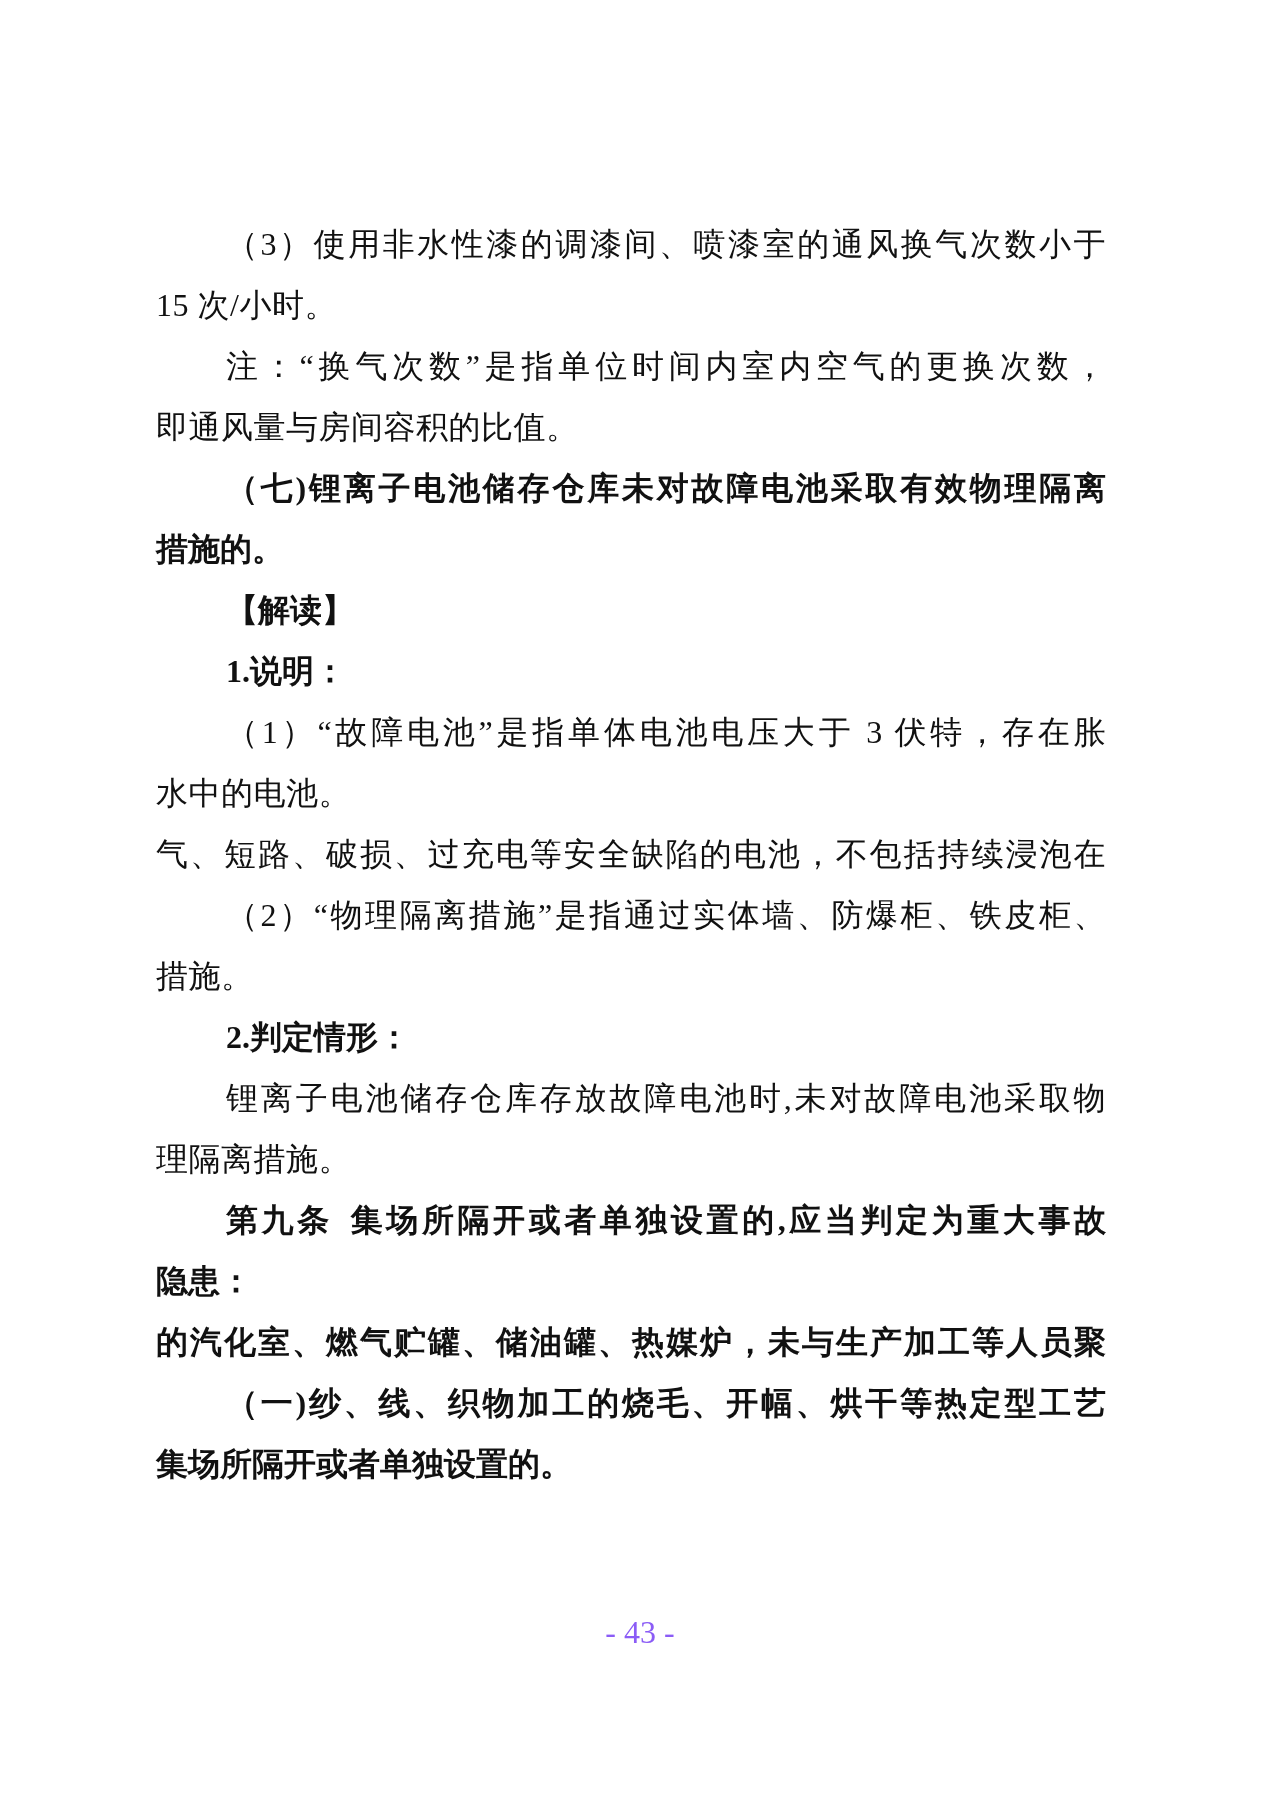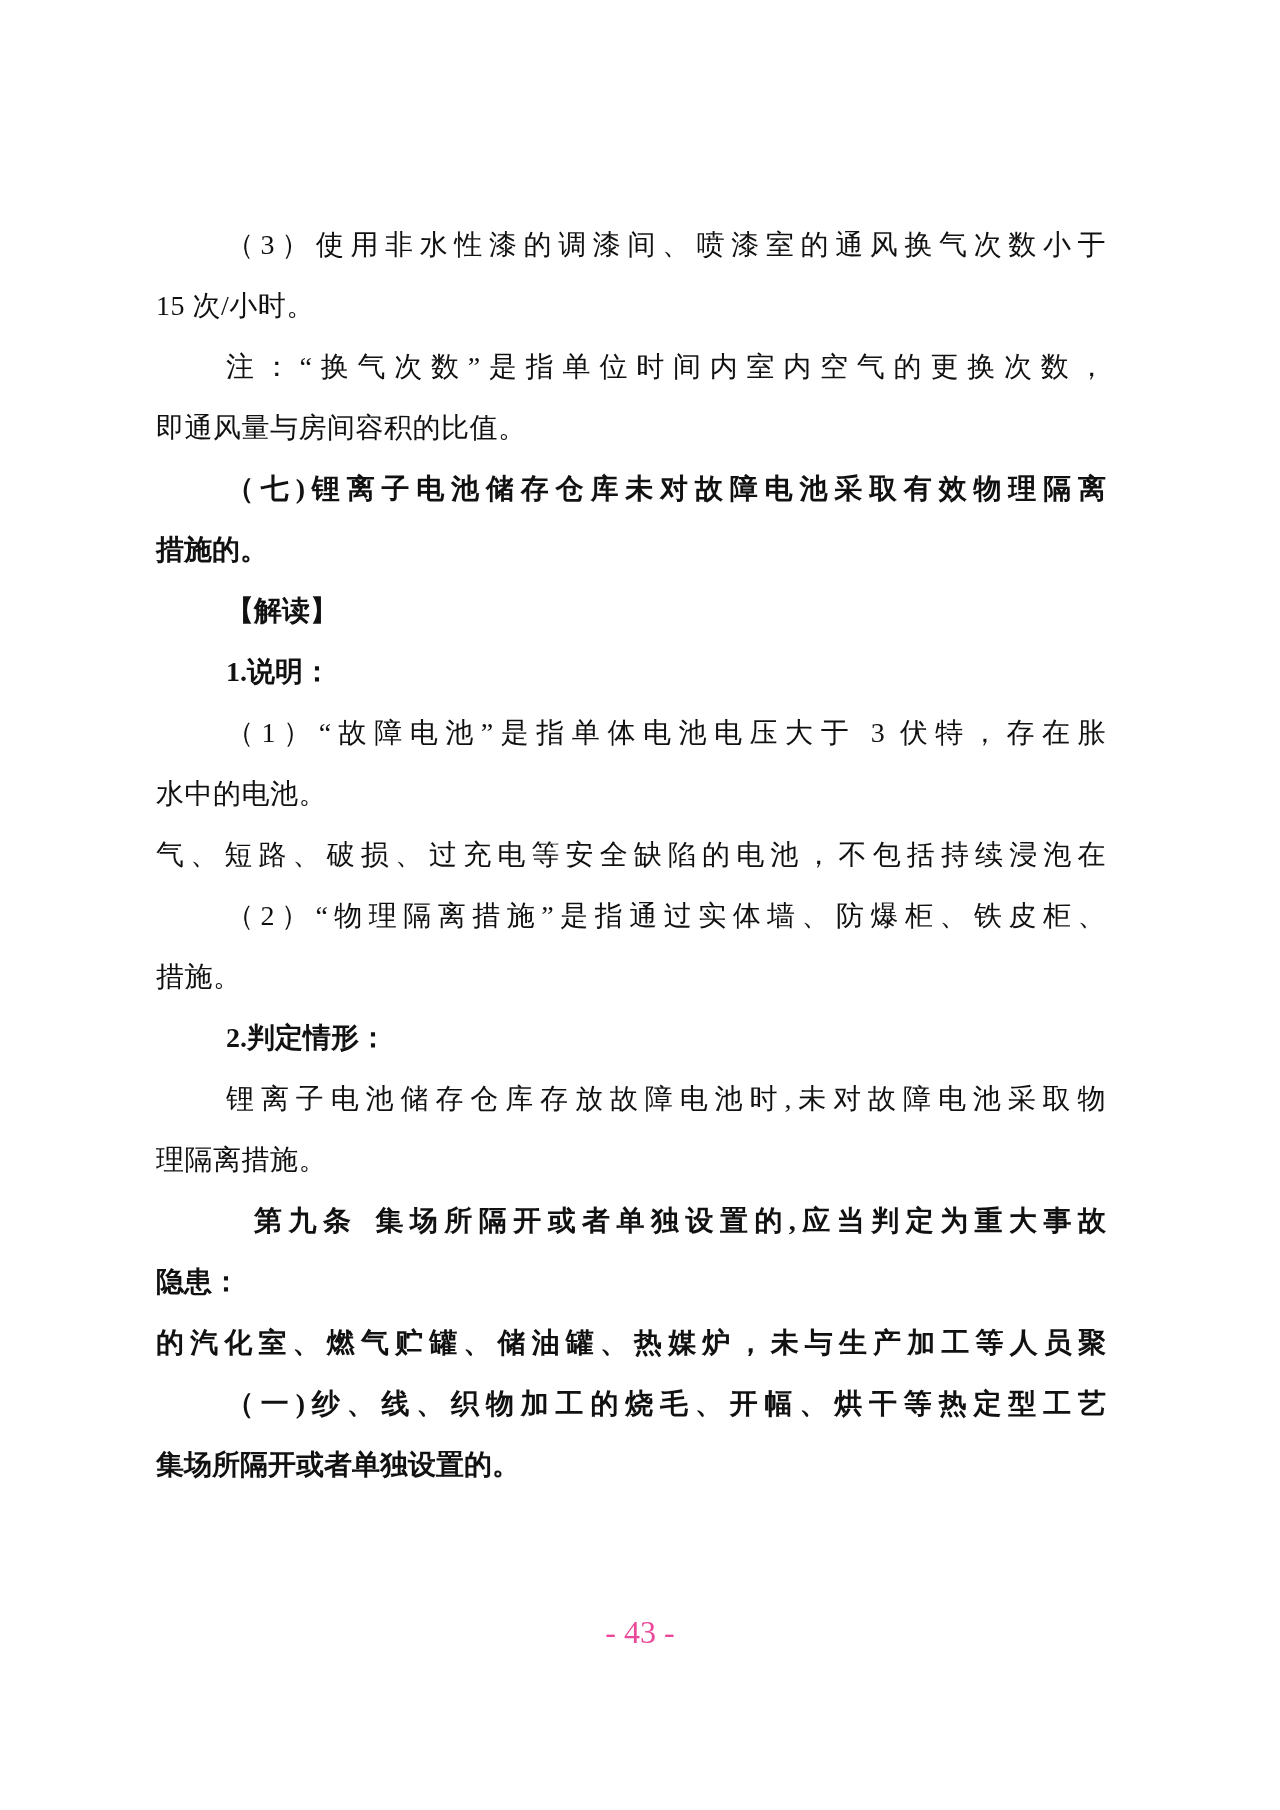--- a/index.html
+++ b/index.html
@@ -25,21 +25,21 @@
   }
   .content {
     position: absolute;
     left: 156px;
     top: 214px;
     width: 950px;
   }
   .line {
     height: 61px;
     line-height: 61px;
-    font-size: 28px;
+    font-size: 32px;
     letter-spacing: 0.5px;
     white-space: nowrap;
     text-align: left;
   }
   .line.just {
     white-space: normal;
     text-align: justify;
     text-align-last: justify;
     text-justify: inter-character;
   }
@@ -47,32 +47,31 @@
     text-indent: 70px;
   }
   .line.bold {
     font-family: Liberation Serif, serif;
     font-weight: 700;
     letter-spacing: 0px;
   }
   .term {
     font-weight: 900;
     margin-right: 18px;
-    margin-left: 28px;
   }
   .page-number {
     position: absolute;
     left: 0;
     top: 1612px;
     width: 1280px;
     text-align: center;
     font-size: 32px;
     line-height: 40px;
     font-family: "Liberation Serif", "DejaVu Serif", serif;
-    color: #ec4899;
+    color: #8b5cf6;
   }
 </style>
 </head>
 <body>
 
 <div class="page">
   <div class="content">
 
     <div class="line indent just">（3）使用非水性漆的调漆间、喷漆室的通风换气次数小于</div>
     <div class="line">15 次/小时。</div>

